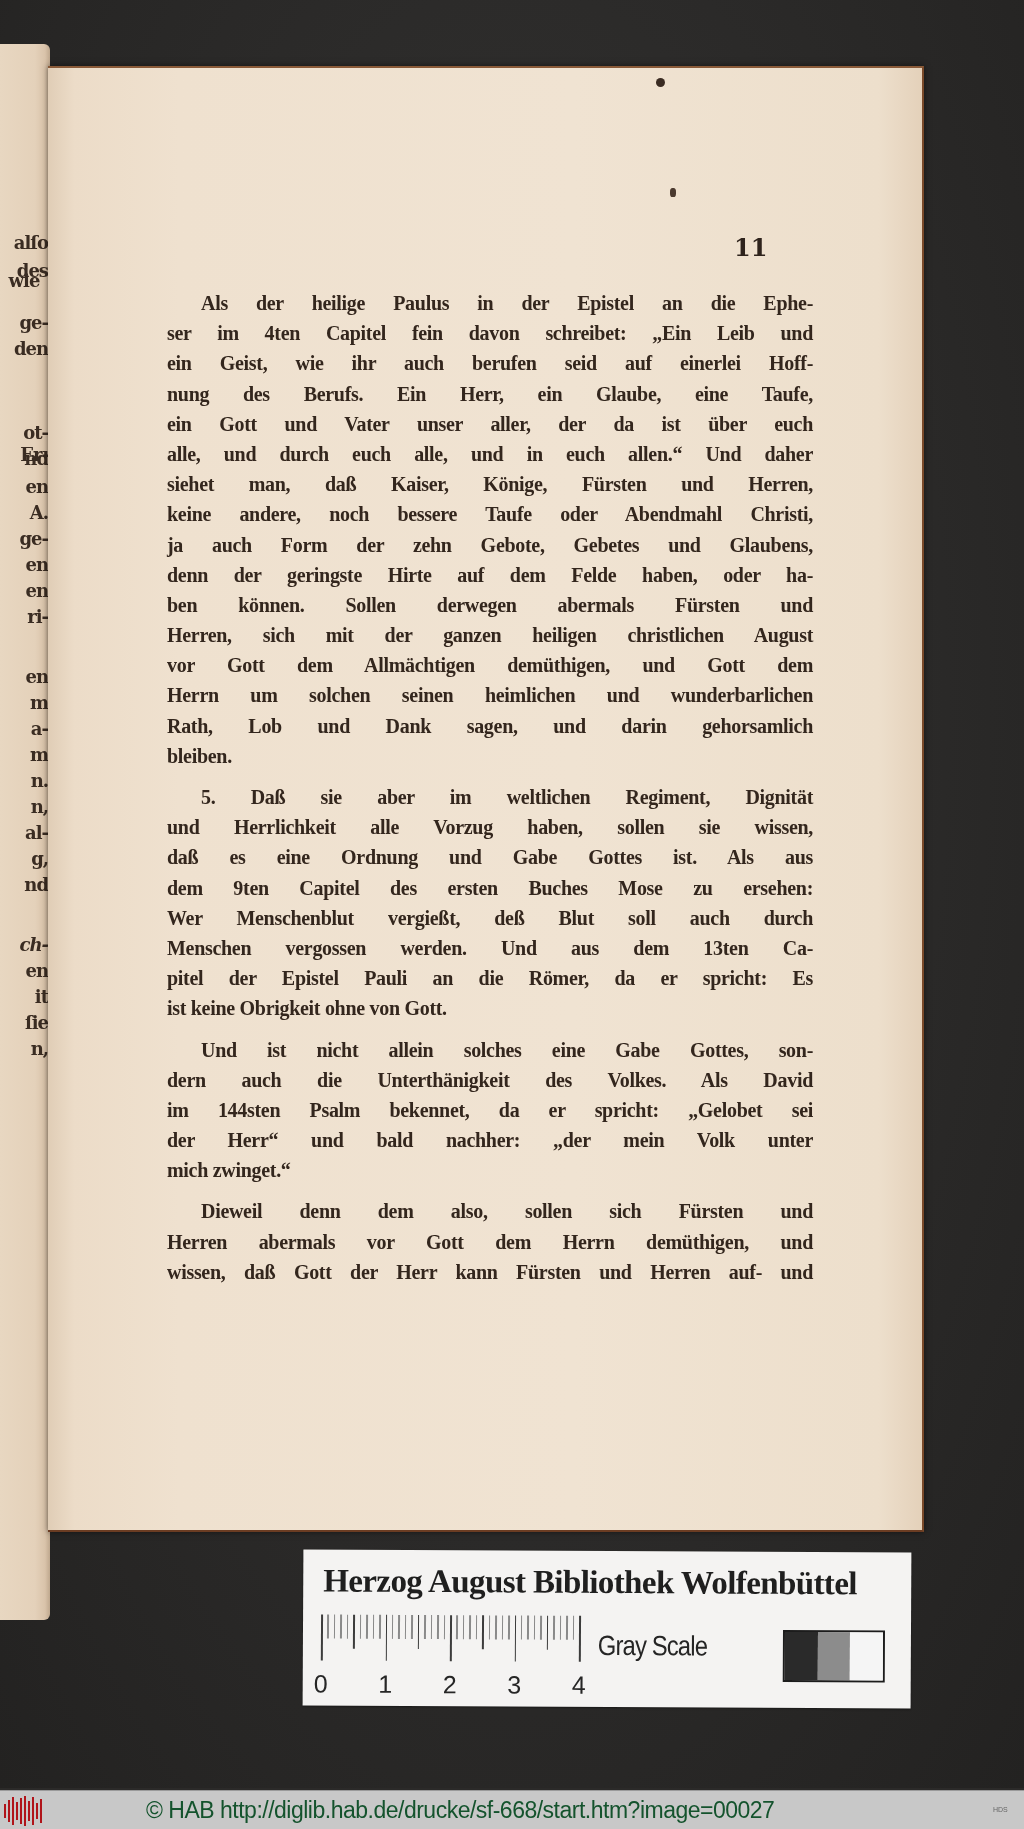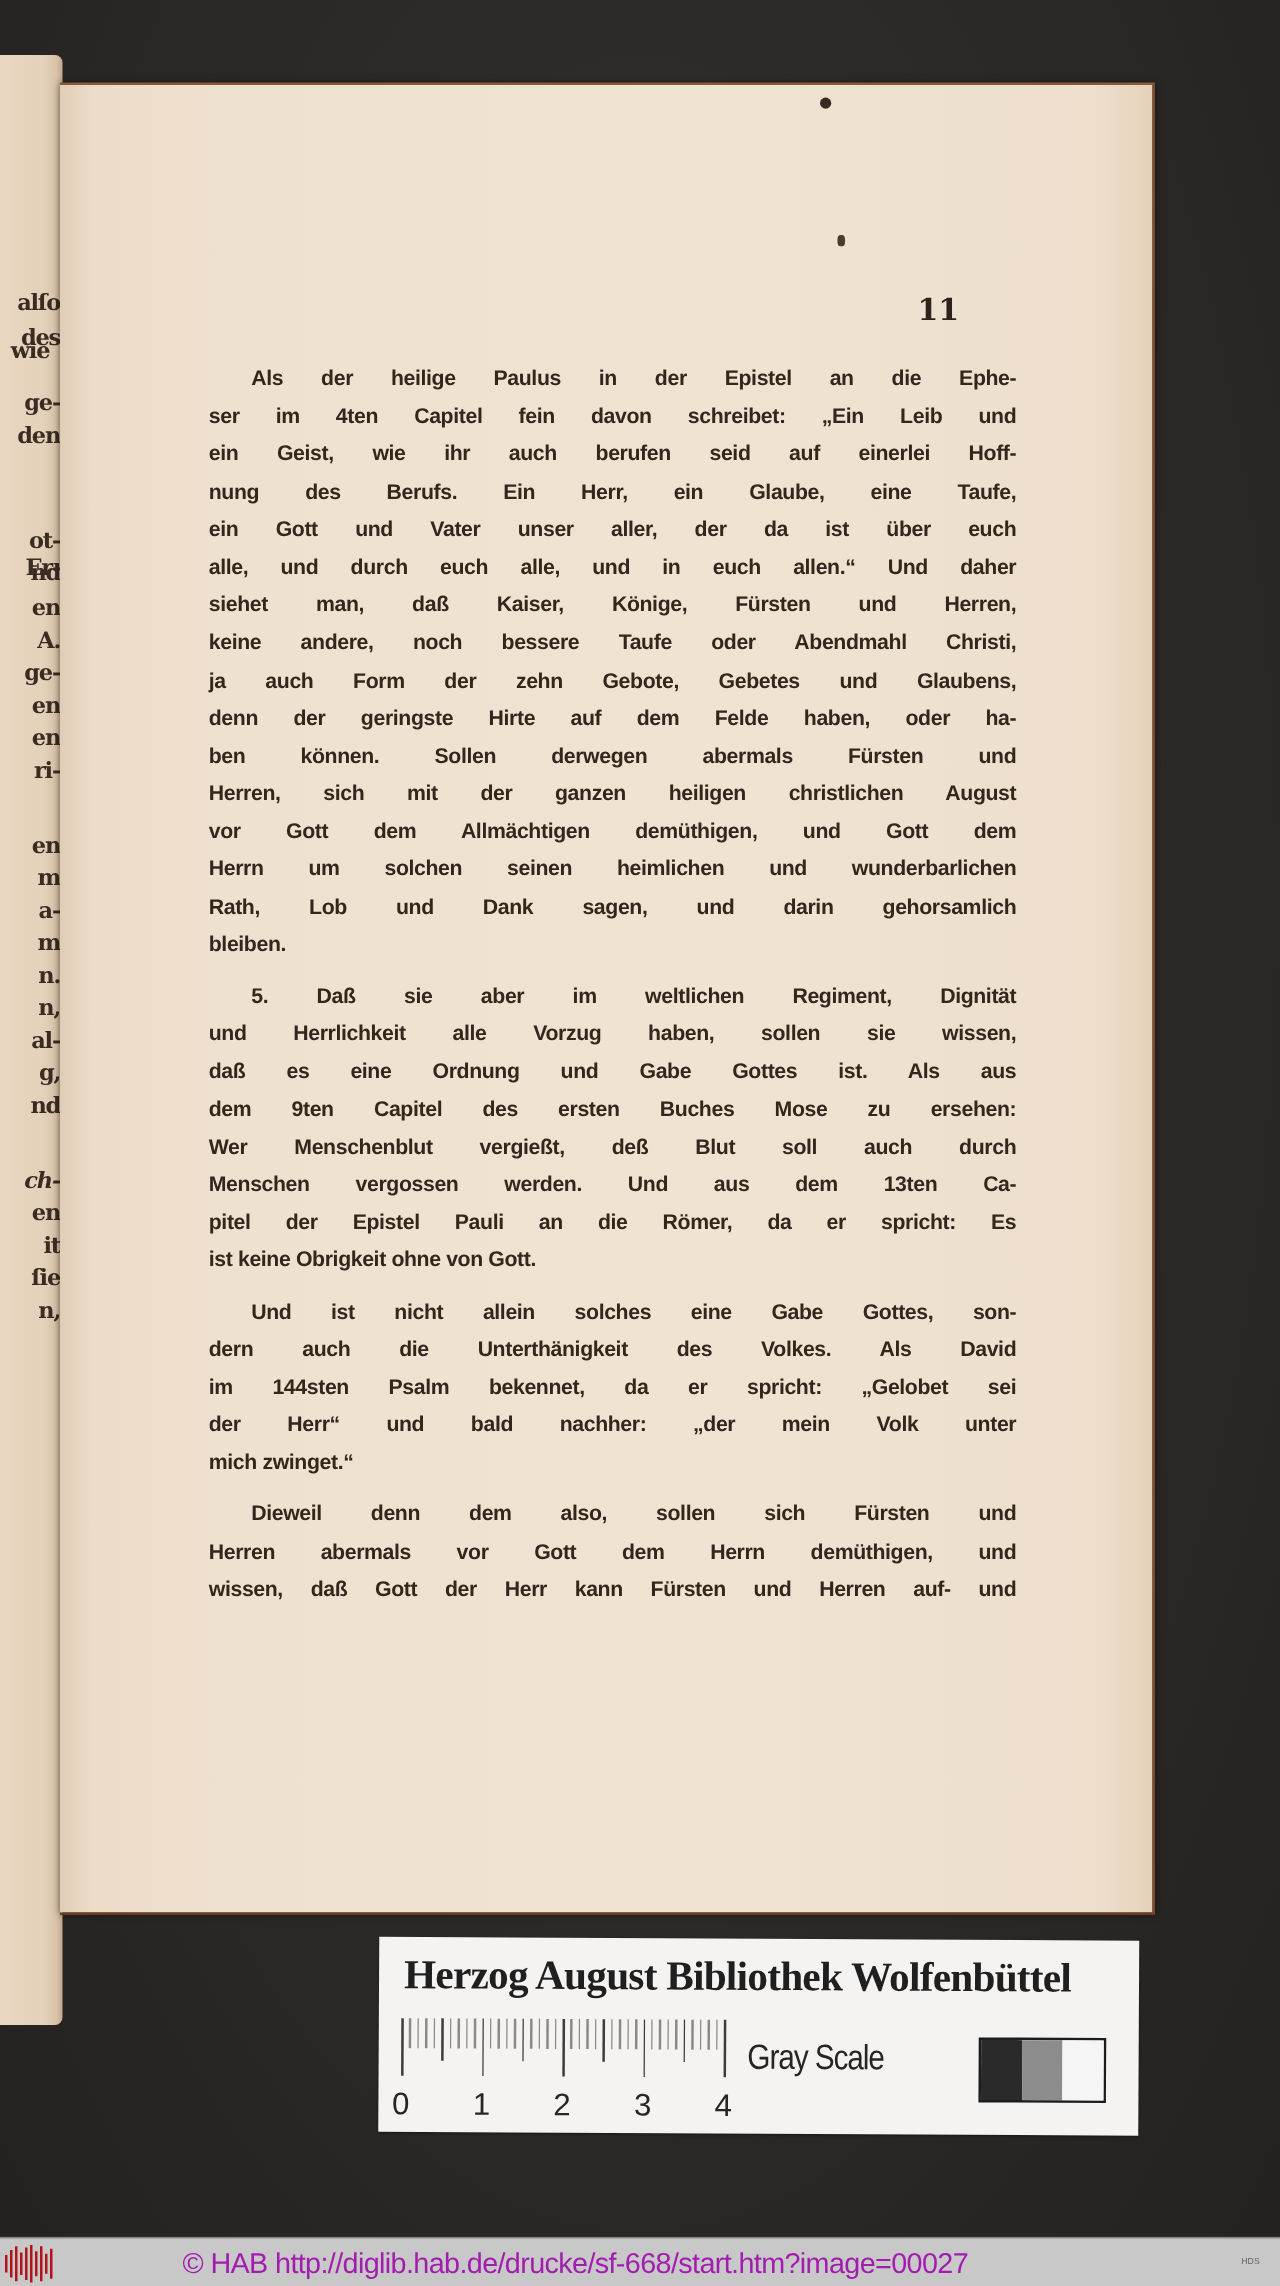--- a/index.html
+++ b/index.html
@@ -39,22 +39,22 @@
     position:absolute; left:622px; top:120px; width:6px; height:9px; border-radius:40%;
     background:#4b3a2f;
   }
   .page-number {
     position:absolute; left:686px; top:165px; font-size:24px; font-weight:bold;
     color:#2e231c; font-family:"DejaVu Serif", serif;
   }
   .text-block {
     position:absolute; left:119px; top:220px; width:646px;
     color:#33261d;
-    font-family:Liberation Sans, sans-serif;
-    font-size:17px;
+    font-family:Liberation Serif, serif;
+    font-size:20px;
     font-weight:bold;
   }
   .line {
     height:30.2px; line-height:30.2px; white-space:nowrap;
     text-align:justify; text-align-last:justify;
     letter-spacing:-0.3px;
   }
   .line.last { text-align-last:left; }
   .line.indent { padding-left:34px; }
   .para-gap { height:11px; }
@@ -94,21 +94,21 @@
     background:#c8c8c8;
     border-top:1px solid #9a9a9a;
   }
   .footer-logo {
     position:absolute; left:4px; top:5px; width:42px; height:30px;
     display:flex; gap:2px; align-items:center;
   }
   .footer-logo span { display:block; width:2px; background:#b0141a; }
   .footer-text {
     position:absolute; left:146px; top:6px;
-    font-family:"Liberation Sans", sans-serif; font-size:23px; color:#a21caf;
+    font-family:"Liberation Sans", sans-serif; font-size:23px; color:#14532d;
     letter-spacing:-0.5px; white-space:nowrap;
   }
   .footer-mini {
     position:absolute; left:993px; top:15px; font-size:7px; color:#666;
     font-family:"Liberation Sans", sans-serif;
   }
 </style>
 </head>
 <body>
 

